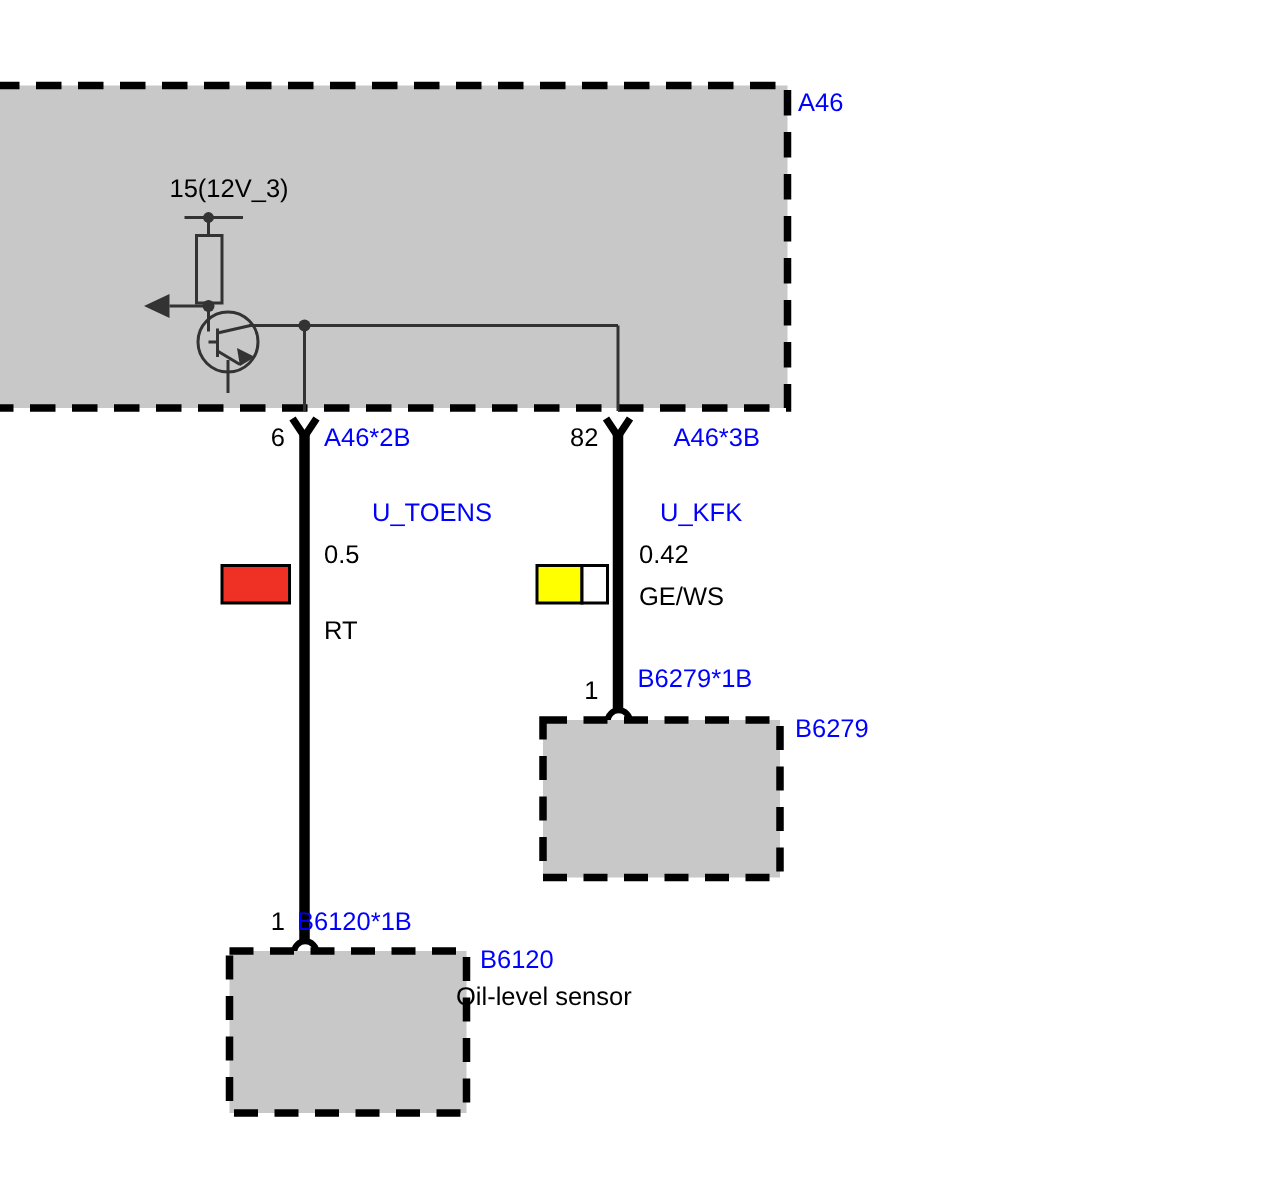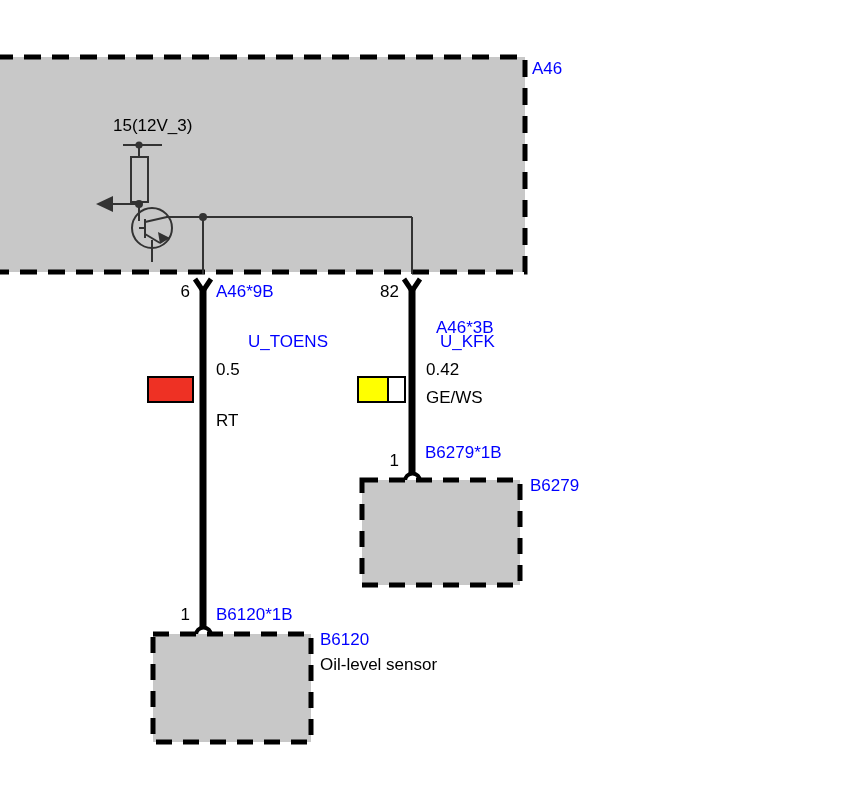--- a/index.html
+++ b/index.html
@@ -90,37 +90,37 @@
 
     <rect x="358" y="377" width="30" height="25" fill="#ffff00" stroke="#000000" stroke-width="2"></rect>
     <rect x="388" y="377" width="17" height="25" fill="#ffffff" stroke="#000000" stroke-width="2"></rect>
   </svg>
 
   <div class="txt" style="left:89px; top:117px;margin-left:24px;">15(12V_3)</div>
 
   <div class="txt blue" style="left:532px; top:60px;">A46</div>
 
   <div class="txt right" style="left:190px; top:283px;">6</div>
-  <div class="txt blue" style="left:216px; top:283px;">A46*9B</div>
+  <div class="txt blue" style="left:216px; top:283px;">A46*2B</div>
 
   <div class="txt right" style="left:399px; top:283px;">82</div>
-  <div class="txt blue" style="left:436px; top:283px;margin-top:36px;">A46*3B</div>
+  <div class="txt blue" style="left:449px; top:283px;">A46*3B</div>
 
   <div class="txt blue" style="left:216px; top:333px;margin-left:32px;">U_TOENS</div>
   <div class="txt" style="left:216px; top:361px;">0.5</div>
   <div class="txt" style="left:216px; top:412px;">RT</div>
 
   <div class="txt blue" style="left:440px; top:333px;">U_KFK</div>
   <div class="txt" style="left:426px; top:361px;">0.42</div>
   <div class="txt" style="left:426px; top:389px;">GE/WS</div>
 
   <div class="txt right" style="left:399px; top:452px;">1</div>
   <div class="txt blue" style="left:425px; top:444px;">B6279*1B</div>
 
   <div class="txt blue" style="left:530px; top:477px;">B6279</div>
 
   <div class="txt right" style="left:190px; top:606px;">1</div>
-  <div class="txt blue" style="left:216px; top:606px;">B6120*1B</div>
+  <div class="txt blue" style="left:198px; top:606px;">B6120*1B</div>
 
   <div class="txt blue" style="left:320px; top:631px;">B6120</div>
-  <div class="txt" style="left:320px; top:656px;">Oil-level sensor</div>
+  <div class="txt" style="left:304px; top:656px;">Oil-level sensor</div>
 
 </div>
 
 </body></html>

